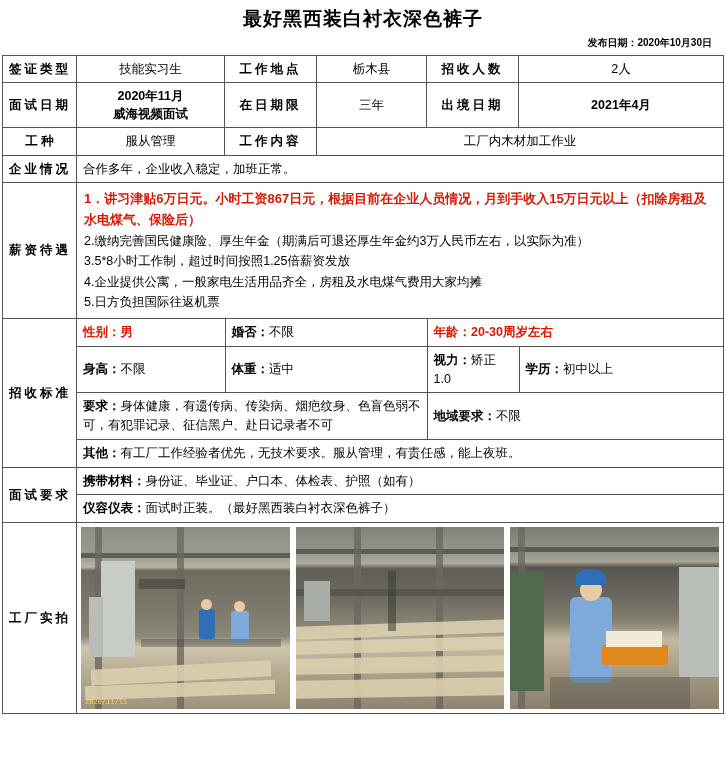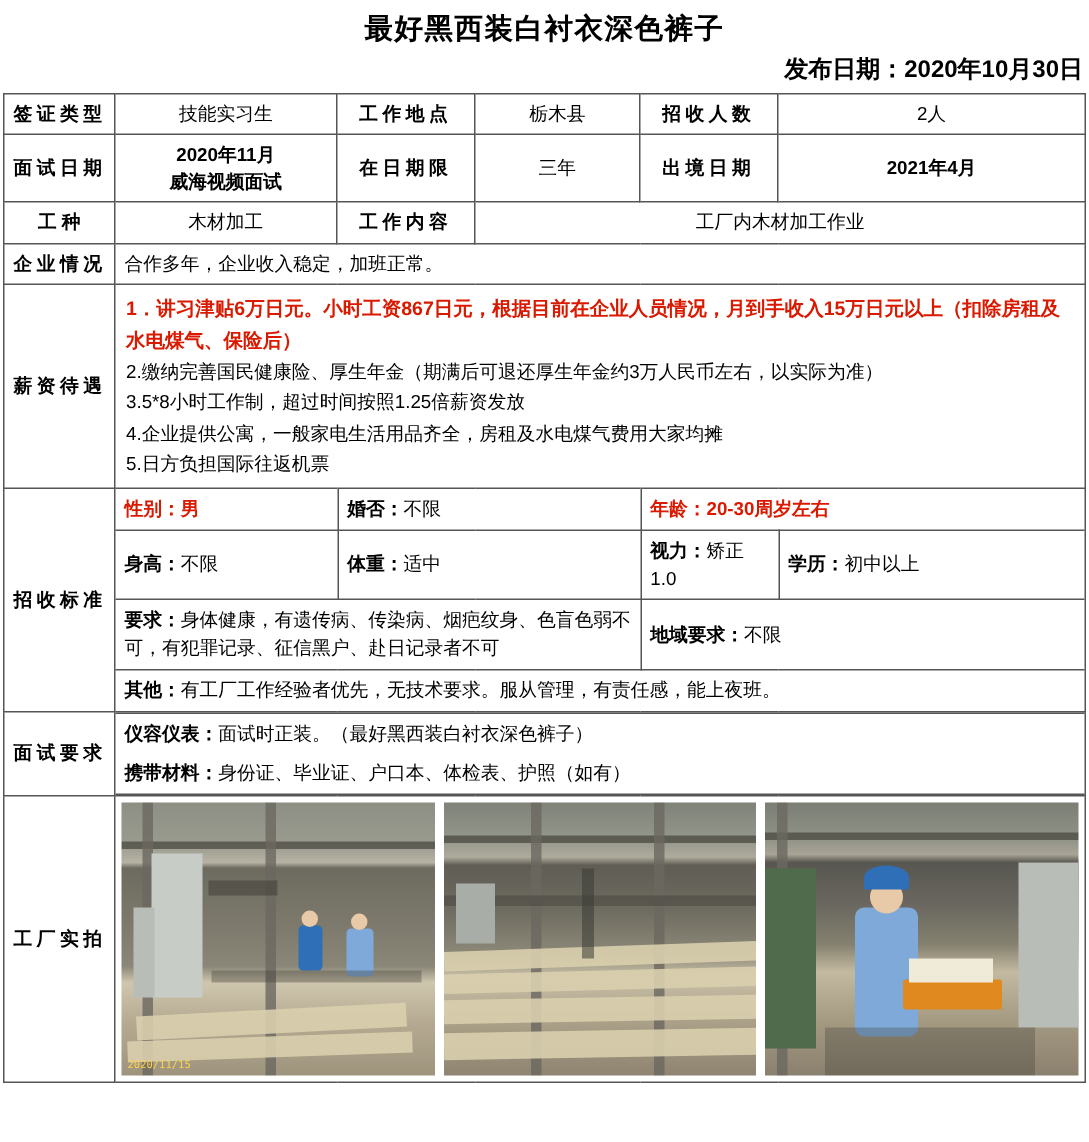--- a/index.html
+++ b/index.html
@@ -22,23 +22,23 @@
   .title {
     text-align: center;
     font-size: 19px;
     font-weight: bold;
     letter-spacing: 1px;
     padding: 6px 0 2px 0;
     color: #000;
   }
   .pubdate {
     text-align: right;
-    font-size: 16px;
-    font-weight: bold;
-    padding: 2px 4px 5px 0;
+    font-size: 10px;
+    font-weight: bold;
+    padding: 2px 14px 5px 0;
     color: #000;
   }
   table.main {
     border-collapse: collapse;
     width: 722px;
     margin: 0 2px;
     table-layout: fixed;
   }
   table.main > tbody > tr > td {
     border: 1px solid #555;
@@ -173,21 +173,21 @@
           <div>威海视频面试</div>
         </td>
         <td class="lbl">在日期限</td>
         <td class="ctr">三年</td>
         <td class="lbl">出境日期</td>
         <td class="ctr red">2021年4月</td>
       </tr>
 
       <tr>
         <td class="lbl-nosp">工  种</td>
-        <td class="ctr">木材加工</td>
+        <td class="ctr">服从管理</td>
         <td class="lbl">工作内容</td>
         <td class="ctr" colspan="3">工厂内木材加工作业</td>
       </tr>
 
       <tr>
         <td class="lbl">企业情况</td>
         <td class="left" colspan="5">合作多年，企业收入稳定，加班正常。</td>
       </tr>
 
       <tr>
@@ -257,27 +257,27 @@
           </table>
         </td>
       </tr>
 
       <tr>
         <td class="lbl">面试要求</td>
         <td colspan="5" style="padding:0;">
           <table class="inner">
             <tbody>
               <tr>
+                <td class="nb-top" style="border-left:none;border-right:none">
+                  <span class="sub-lbl">携带材料：</span><span>身份证、毕业证、户口本、体检表、护照（如有）</span>
+                </td>
+              </tr>
+              <tr>
                 <td style="border-left:none;border-right:none;border-bottom:none">
                   <span class="sub-lbl">仪容仪表：</span><span>面试时正装。（最好黑西装白衬衣深色裤子）</span>
-                </td>
-              </tr>
-              <tr>
-                <td class="nb-top" style="border-left:none;border-right:none">
-                  <span class="sub-lbl">携带材料：</span><span>身份证、毕业证、户口本、体检表、护照（如有）</span>
                 </td>
               </tr>
             </tbody>
           </table>
         </td>
       </tr>
 
       <tr>
         <td class="lbl">工厂实拍</td>
         <td colspan="5" style="padding:2px;">

